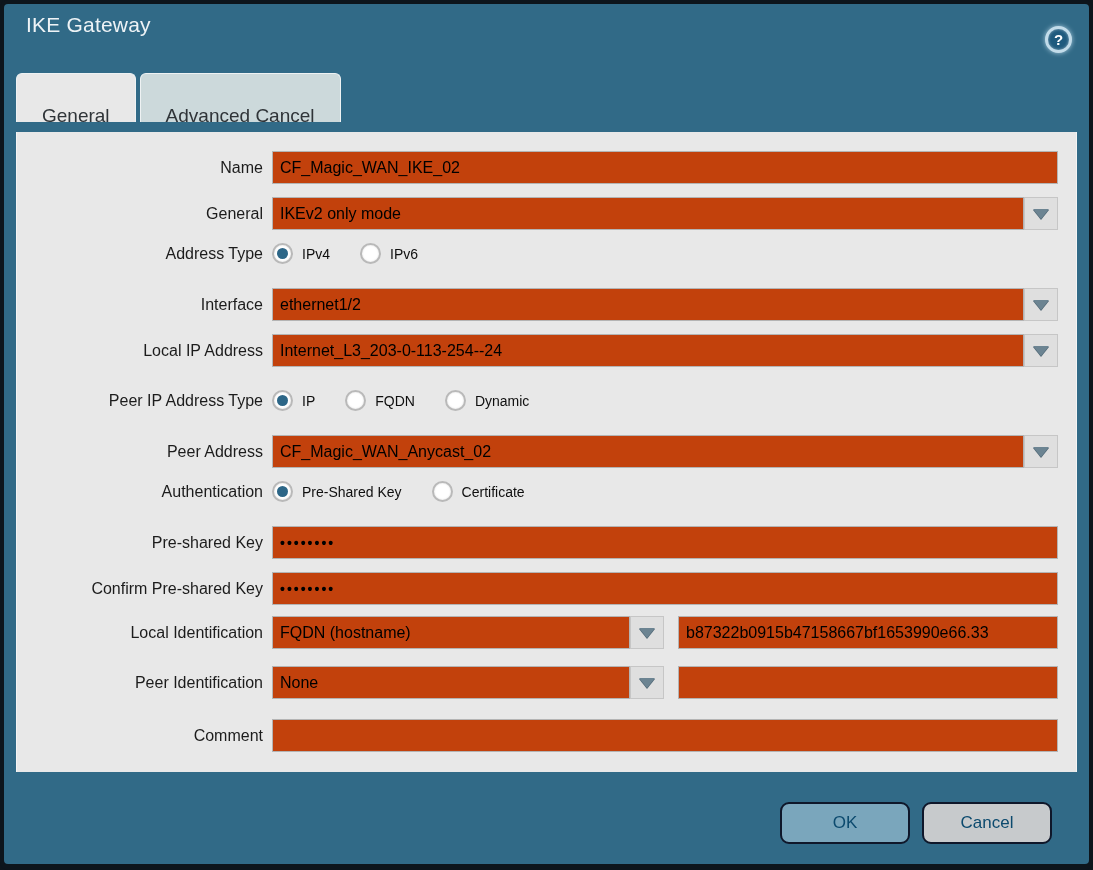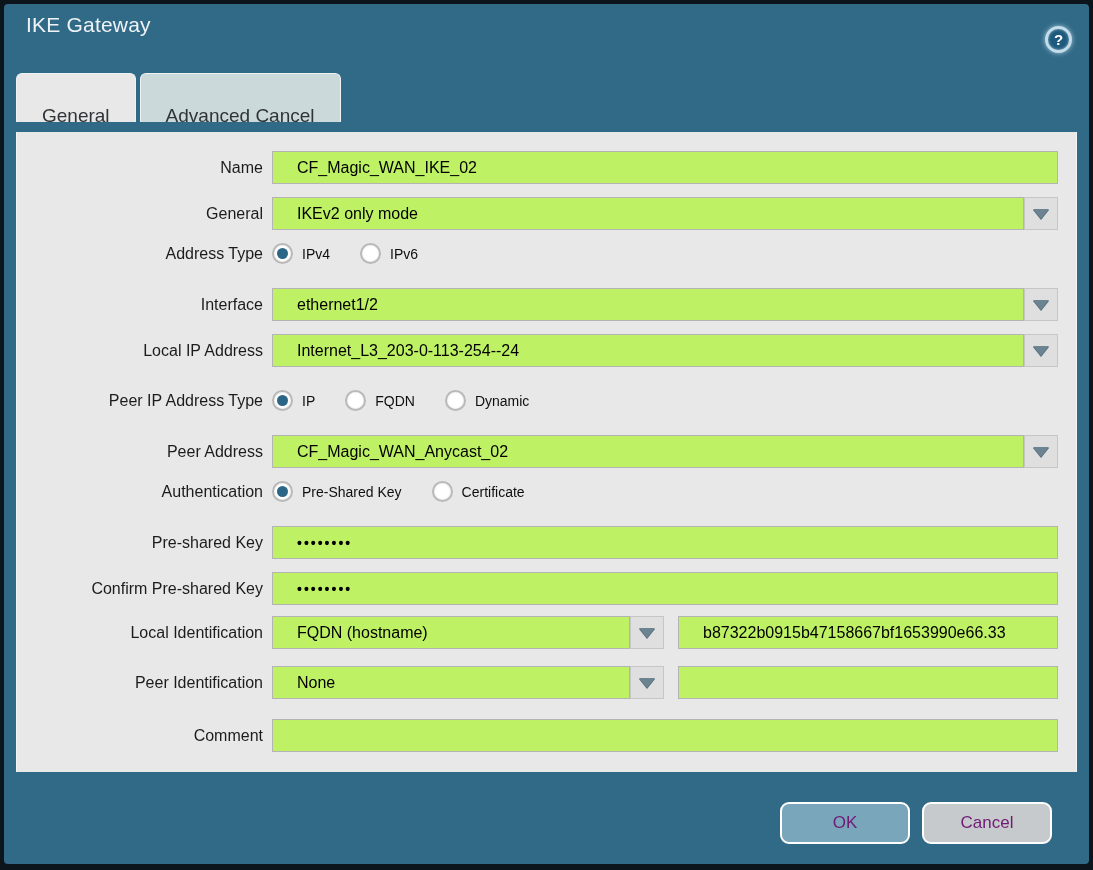--- a/index.html
+++ b/index.html
@@ -33,21 +33,21 @@
   .panel { flex:1; margin:10px 12px; background:#e8e8e8;
     border-left:1px solid #f4f4f4; border-right:1px solid #f4f4f4;
     padding:19px 18px 0 12px; }
 
   .row { display:flex; align-items:center; margin-bottom:13px; }
   .row-label { width:243px; flex:none; text-align:right; padding-right:9px;
     font-size:16px; color:#1c1c1c; white-space:nowrap; }
   .field { flex:1; display:flex; align-items:center; min-width:0; }
 
   input.text { flex:1; height:33px; min-width:0; border:1px solid #b4b4b4;
-    background:#bef264; padding:0 24px; font-size:16px; color:#000;
+    background:#c2410c; padding:0 7px; font-size:16px; color:#000;
     font-family:"Liberation Sans", sans-serif; outline:none; }
   input.dots { font-weight:bold; letter-spacing:2px; font-size:14px; }
 
   .dd-btn { width:34px; height:33px; flex:none; background:#dfdfdf;
     border:1px solid #c6c6c6; display:flex; align-items:center;
     justify-content:center; cursor:pointer; }
   .dd-arrow { width:0; height:0; border-left:8px solid transparent;
     border-right:8px solid transparent; border-top:10px solid #6c8492;
     filter:drop-shadow(0 1px 0 #4e6573); }
 
@@ -59,22 +59,22 @@
   .radio.checked::after { content:""; position:absolute; inset:3px;
     border-radius:50%; background:#2c6687; }
   .radio-text { font-size:14px; color:#0f0f0f; }
 
   .ident-select { width:392px; flex:none; display:flex; }
   .ident-input { flex:1; margin-left:14px; }
 
   
   .footer { height:82px; flex:none; display:flex; align-items:center;
     justify-content:flex-end; padding-right:37px; gap:12px; }
-  .btn { width:130px; height:42px; border:2px solid #ffffff; border-radius:9px;
-    font-size:17px; color:#701a75; cursor:pointer;
+  .btn { width:130px; height:42px; border:2px solid #0f172a; border-radius:9px;
+    font-size:17px; color:#0c4a6e; cursor:pointer;
     font-family:"Liberation Sans", sans-serif; }
   .btn-ok { background:#7aa6bc; }
   .btn-cancel { background:#c7cacc; }
 </style>
 </head>
 <body>
 
 <div class="window">
   <div class="chrome">
 

